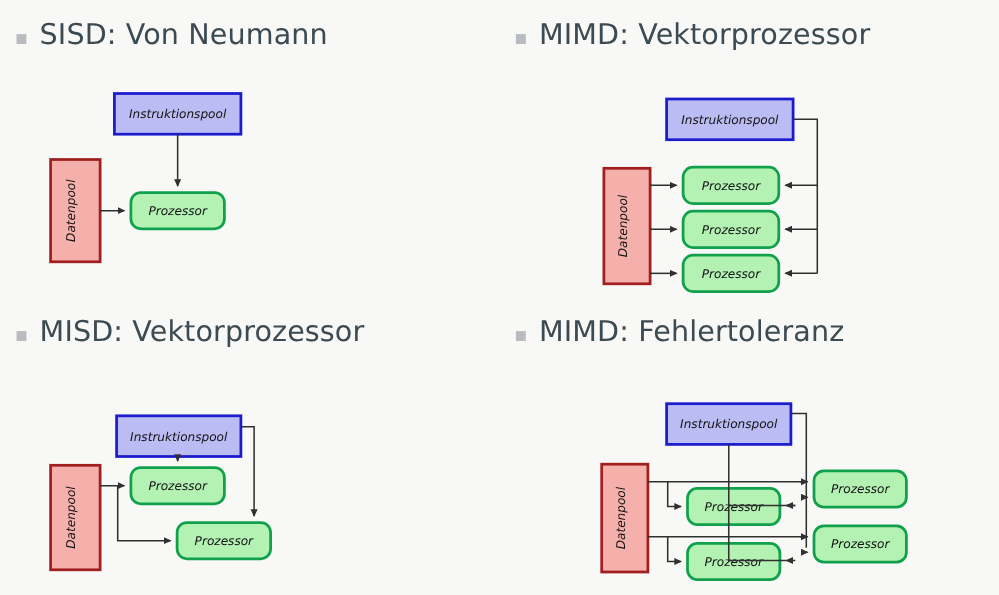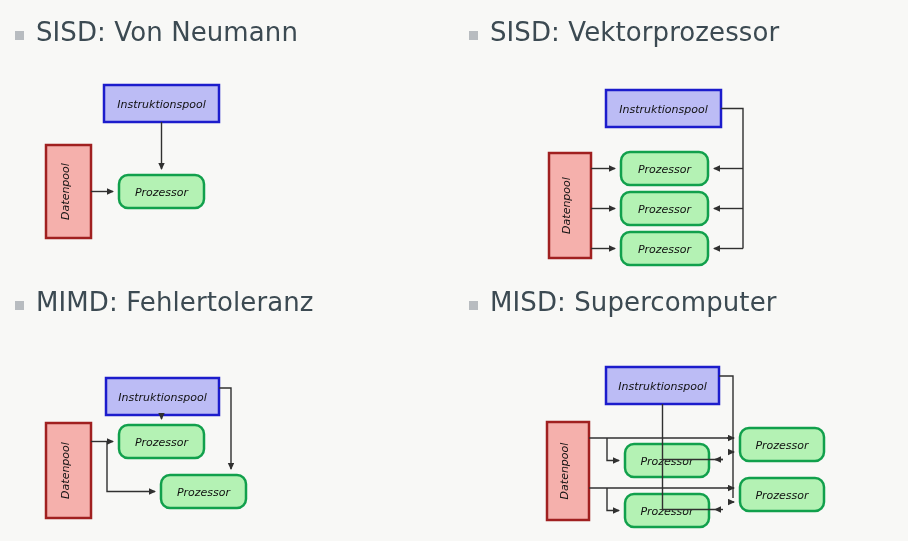--- a/index.html
+++ b/index.html
@@ -98,21 +98,21 @@
 
         <path d="M160.5,66 L160.5,113" stroke="#303030" stroke-width="1.4" fill="none" marker-end="url(#ah1)"></path>
         <path d="M90,135.5 L112,135.5" stroke="#303030" stroke-width="1.4" fill="none" marker-end="url(#ah1)"></path>
       </svg>
     </div>
   </div>
 
   <div class="quad q-tr">
     <div class="heading">
       <span class="bullet"></span>
-      <span class="heading-text">SISD: Vektorprozessor</span>
+      <span class="heading-text">MIMD: Vektorprozessor</span>
     </div>
     <div class="diagram">
       <svg width="454" height="214" viewBox="0 0 454 214" xmlns="http://www.w3.org/2000/svg">
         <defs>
           <marker id="ah2" markerWidth="7" markerHeight="7" refX="6" refY="3.2" orient="auto" markerUnits="userSpaceOnUse">
             <path d="M0,0 L7,3.2 L0,6.4 z" fill="#303030"></path>
           </marker>
         </defs>
 
         <rect x="151" y="34" width="115" height="37" fill="#bcbcf5" stroke="#1c1ccc" stroke-width="2.5"></rect>
@@ -138,21 +138,21 @@
         <path d="M288,112.5 L259,112.5" stroke="#303030" stroke-width="1.4" fill="none" marker-end="url(#ah2)"></path>
         <path d="M288,152.5 L259,152.5" stroke="#303030" stroke-width="1.4" fill="none" marker-end="url(#ah2)"></path>
         <path d="M288,192.5 L259,192.5" stroke="#303030" stroke-width="1.4" fill="none" marker-end="url(#ah2)"></path>
       </svg>
     </div>
   </div>
 
   <div class="quad q-bl">
     <div class="heading">
       <span class="bullet"></span>
-      <span class="heading-text">MIMD: Fehlertoleranz</span>
+      <span class="heading-text">MISD: Vektorprozessor</span>
     </div>
     <div class="diagram">
       <svg width="454" height="214" viewBox="0 0 454 214" xmlns="http://www.w3.org/2000/svg">
         <defs>
           <marker id="ah3" markerWidth="7" markerHeight="7" refX="6" refY="3.2" orient="auto" markerUnits="userSpaceOnUse">
             <path d="M0,0 L7,3.2 L0,6.4 z" fill="#303030"></path>
           </marker>
         </defs>
 
         <rect x="105" y="52" width="113" height="37" fill="#bcbcf5" stroke="#1c1ccc" stroke-width="2.5"></rect>
@@ -174,21 +174,21 @@
         <path d="M90,115.5 L112,115.5" stroke="#303030" stroke-width="1.4" fill="none" marker-end="url(#ah3)"></path>
 
         <path d="M106,115.5 L106,165.5 L154,165.5" stroke="#303030" stroke-width="1.4" fill="none" marker-end="url(#ah3)"></path>
       </svg>
     </div>
   </div>
 
   <div class="quad q-br">
     <div class="heading">
       <span class="bullet"></span>
-      <span class="heading-text">MISD: Supercomputer</span>
+      <span class="heading-text">MIMD: Fehlertoleranz</span>
     </div>
     <div class="diagram">
       <svg width="454" height="214" viewBox="0 0 454 214" xmlns="http://www.w3.org/2000/svg">
         <defs>
           <marker id="ah4" markerWidth="7" markerHeight="7" refX="6" refY="3.2" orient="auto" markerUnits="userSpaceOnUse">
             <path d="M0,0 L7,3.2 L0,6.4 z" fill="#303030"></path>
           </marker>
         </defs>
 
         <rect x="151" y="41" width="113" height="37" fill="#bcbcf5" stroke="#1c1ccc" stroke-width="2.5"></rect>

